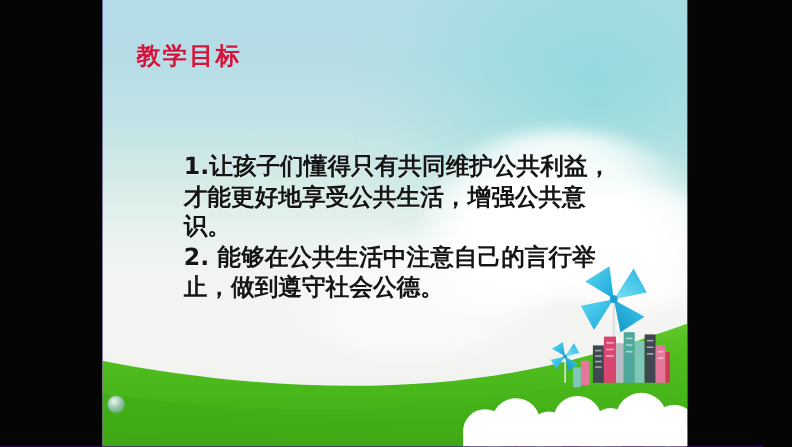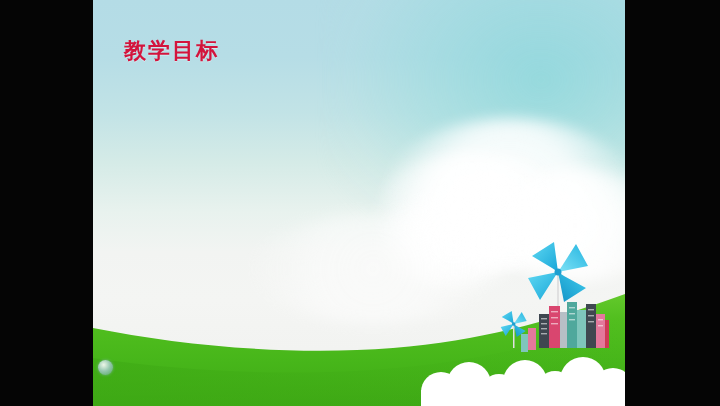--- a/index.html
+++ b/index.html
@@ -280,19 +280,26 @@
         <circle cx="62" cy="56" r="12"></circle>
         <circle cx="118" cy="54" r="13"></circle>
         <circle cx="176" cy="52" r="14"></circle>
       </g>
     </svg>
 
     <div class="bubble"></div>
 
     <div class="slide-title">教学目标</div>
 
+    <div class="body-block">
+      <div class="body-line">1.让孩子们懂得只有共同维护公共利益，</div>
+      <div class="body-line">才能更好地享受公共生活，增强公共意</div>
+      <div class="body-line">识。</div>
+      <div class="body-line">2. 能够在公共生活中注意自己的言行举</div>
+      <div class="body-line">止，做到遵守社会公德。</div>
+    </div>
 
   </div>
 
   <div class="letterbox left"></div>
   <div class="letterbox right"></div>
 
 </div>
 
 </body></html>

